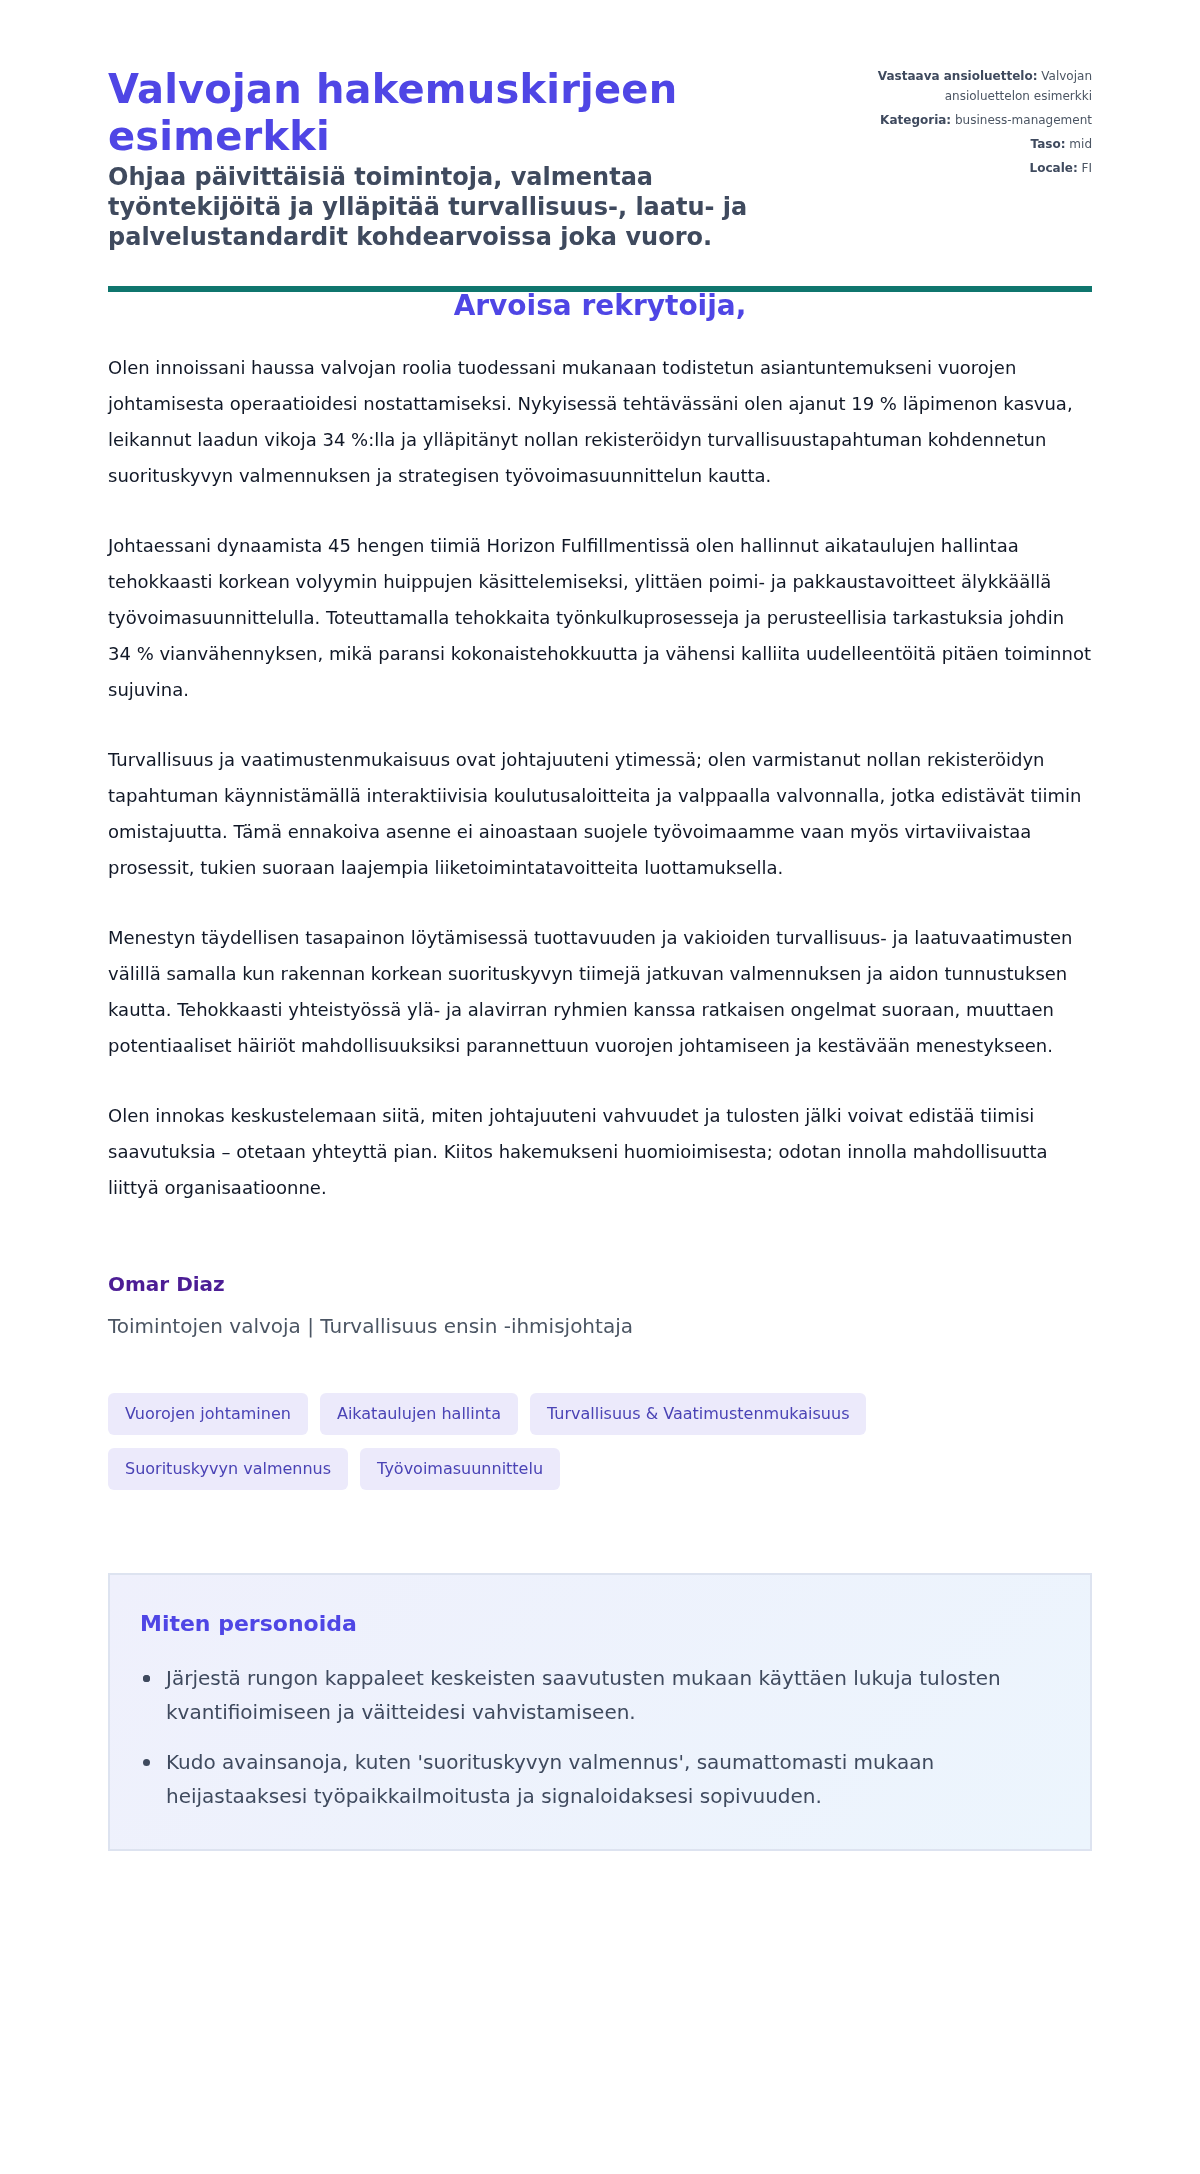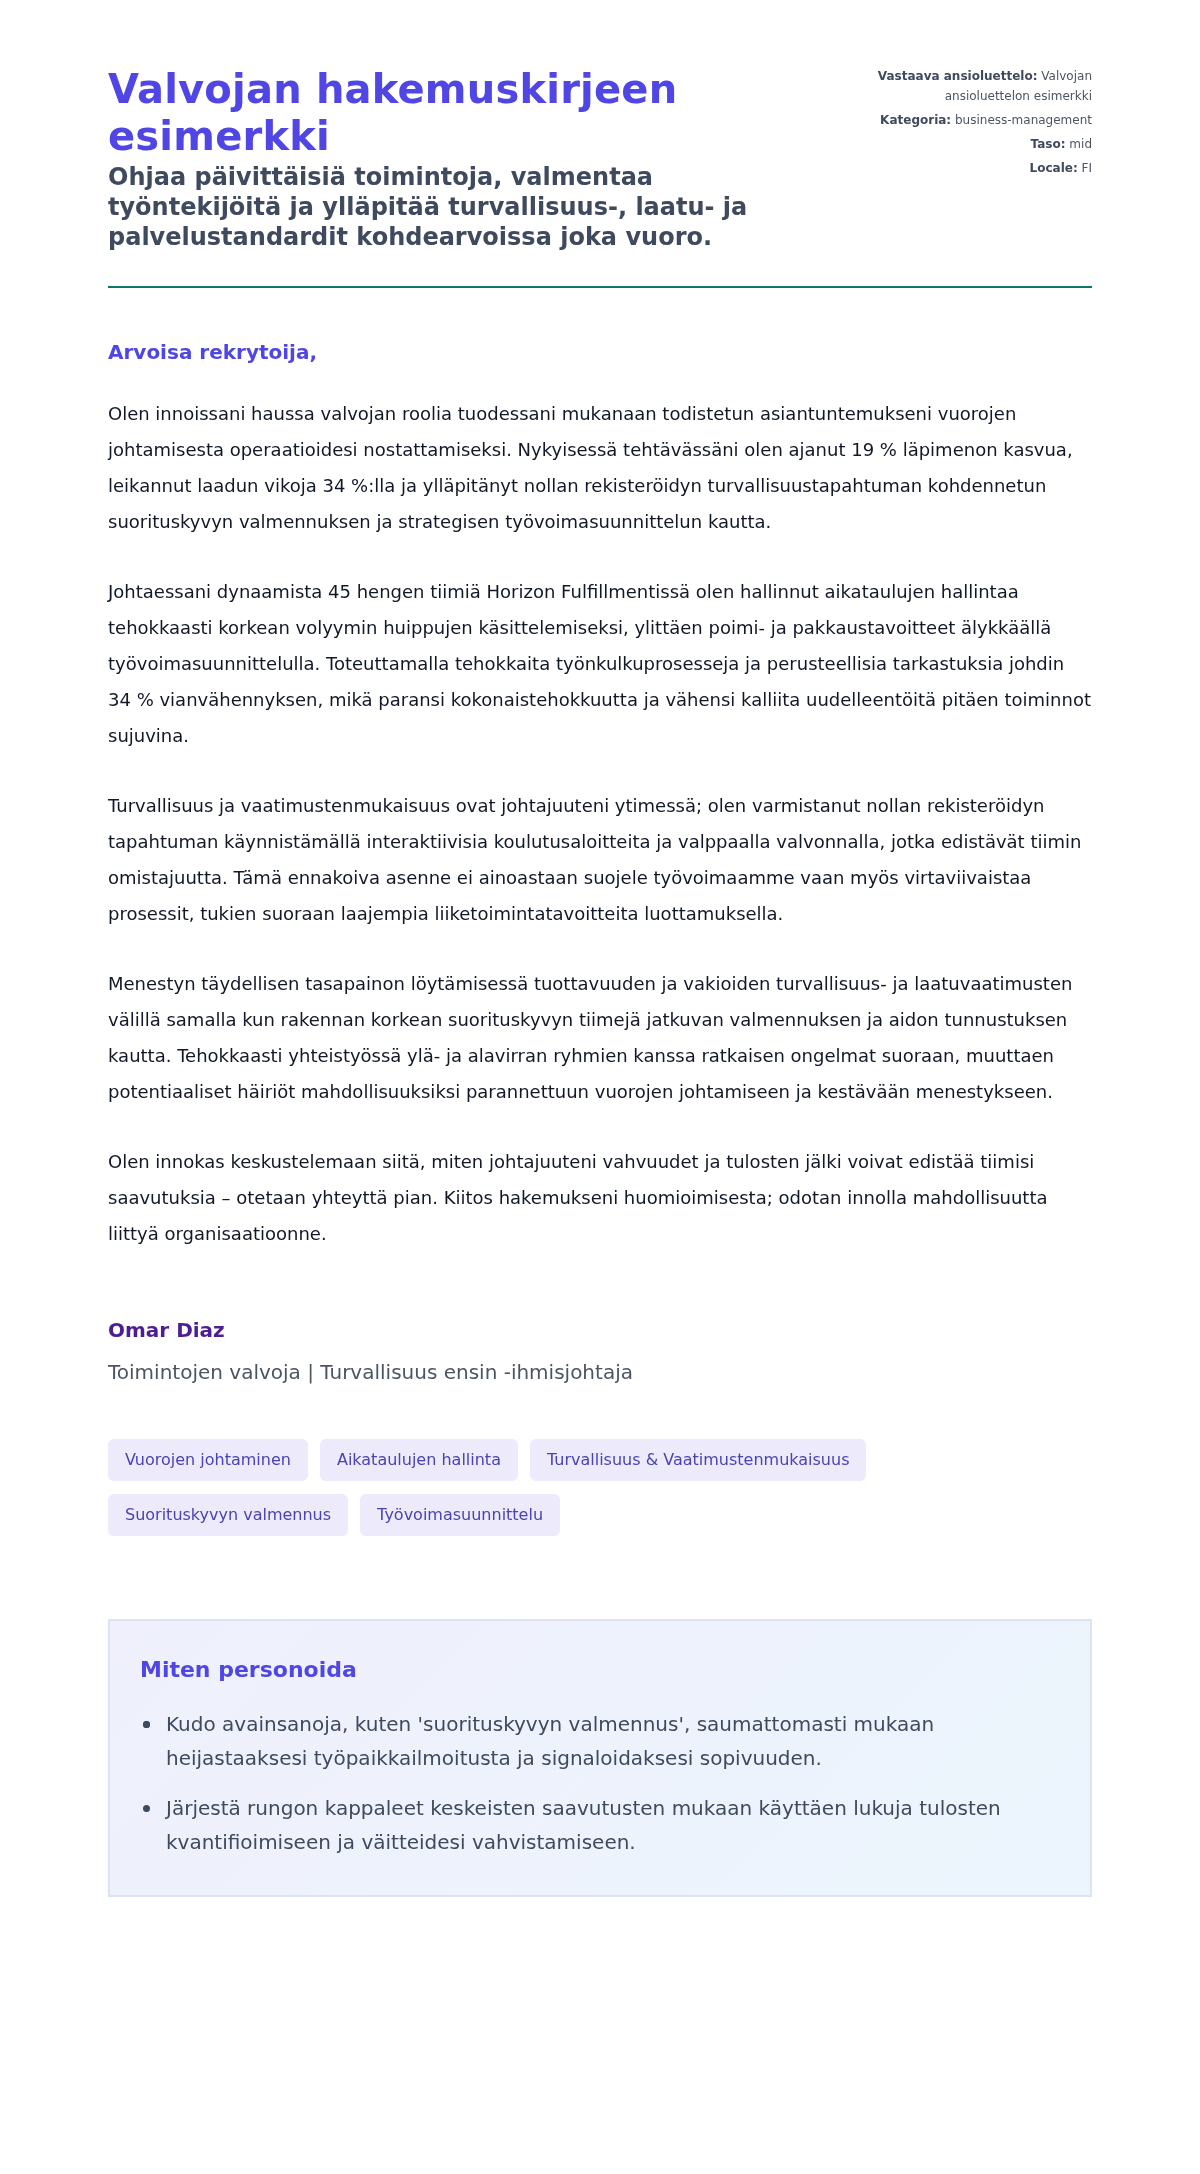--- a/index.html
+++ b/index.html
@@ -11,21 +11,21 @@
       color: #111827;
     }
     .page {
       padding: 66px 108px 60px 108px;
     }
     .header {
       display: flex;
       justify-content: space-between;
       align-items: flex-start;
       padding-bottom: 34px;
-      border-bottom: 2px solid #0f766e;
+      border-bottom: 6px solid #0f766e;
     }
     .header-left { width: 700px; }
     .title {
       color: #4f46e5;
       font-size: 40px;
       font-weight: bold;
       line-height: 47px;
       letter-spacing: 0.2px;
     }
     .subtitle {
@@ -40,24 +40,24 @@
       text-align: right;
       font-size: 12px;
       line-height: 20px;
       color: #4b5563;
       margin-top: 0px;
     }
     .meta .row { margin-bottom: 4px; }
     .meta .k { font-weight: bold; color: #3f4a5e; }
     .greeting {
       color: #4f46e5;
-      font-size: 20px;
+      font-size: 28px;
       font-weight: bold;
-      margin-top: 50px;
       line-height: 28px;
+      text-align: center;
     }
     .para {
       font-size: 18px;
       line-height: 36px;
       color: #111827;
       margin-top: 34px;
     }
     .para.first { margin-top: 30px; }
     .signature { margin-top: 64px; }
     .sig-name {
@@ -175,22 +175,22 @@
   </section>
 
   <section class="tips">
     <h3 class="tips-title">Miten personoida</h3>
     <ul>
       <li>
         <span class="bullet"></span>
       </li>
       <li>
         <span class="bullet"></span>
-        <span>Kudo avainsanoja, kuten 'suorituskyvyn valmennus', saumattomasti mukaan heijastaaksesi työpaikkailmoitusta ja signaloidaksesi sopivuuden.</span>
+        <span>Järjestä rungon kappaleet keskeisten saavutusten mukaan käyttäen lukuja tulosten kvantifioimiseen ja väitteidesi vahvistamiseen.</span>
       </li>
       <li>
         <span class="bullet"></span>
-        <span>Järjestä rungon kappaleet keskeisten saavutusten mukaan käyttäen lukuja tulosten kvantifioimiseen ja väitteidesi vahvistamiseen.</span>
+        <span>Kudo avainsanoja, kuten 'suorituskyvyn valmennus', saumattomasti mukaan heijastaaksesi työpaikkailmoitusta ja signaloidaksesi sopivuuden.</span>
       </li>
     </ul>
   </section>
 
 </div>
 
 </body></html>

